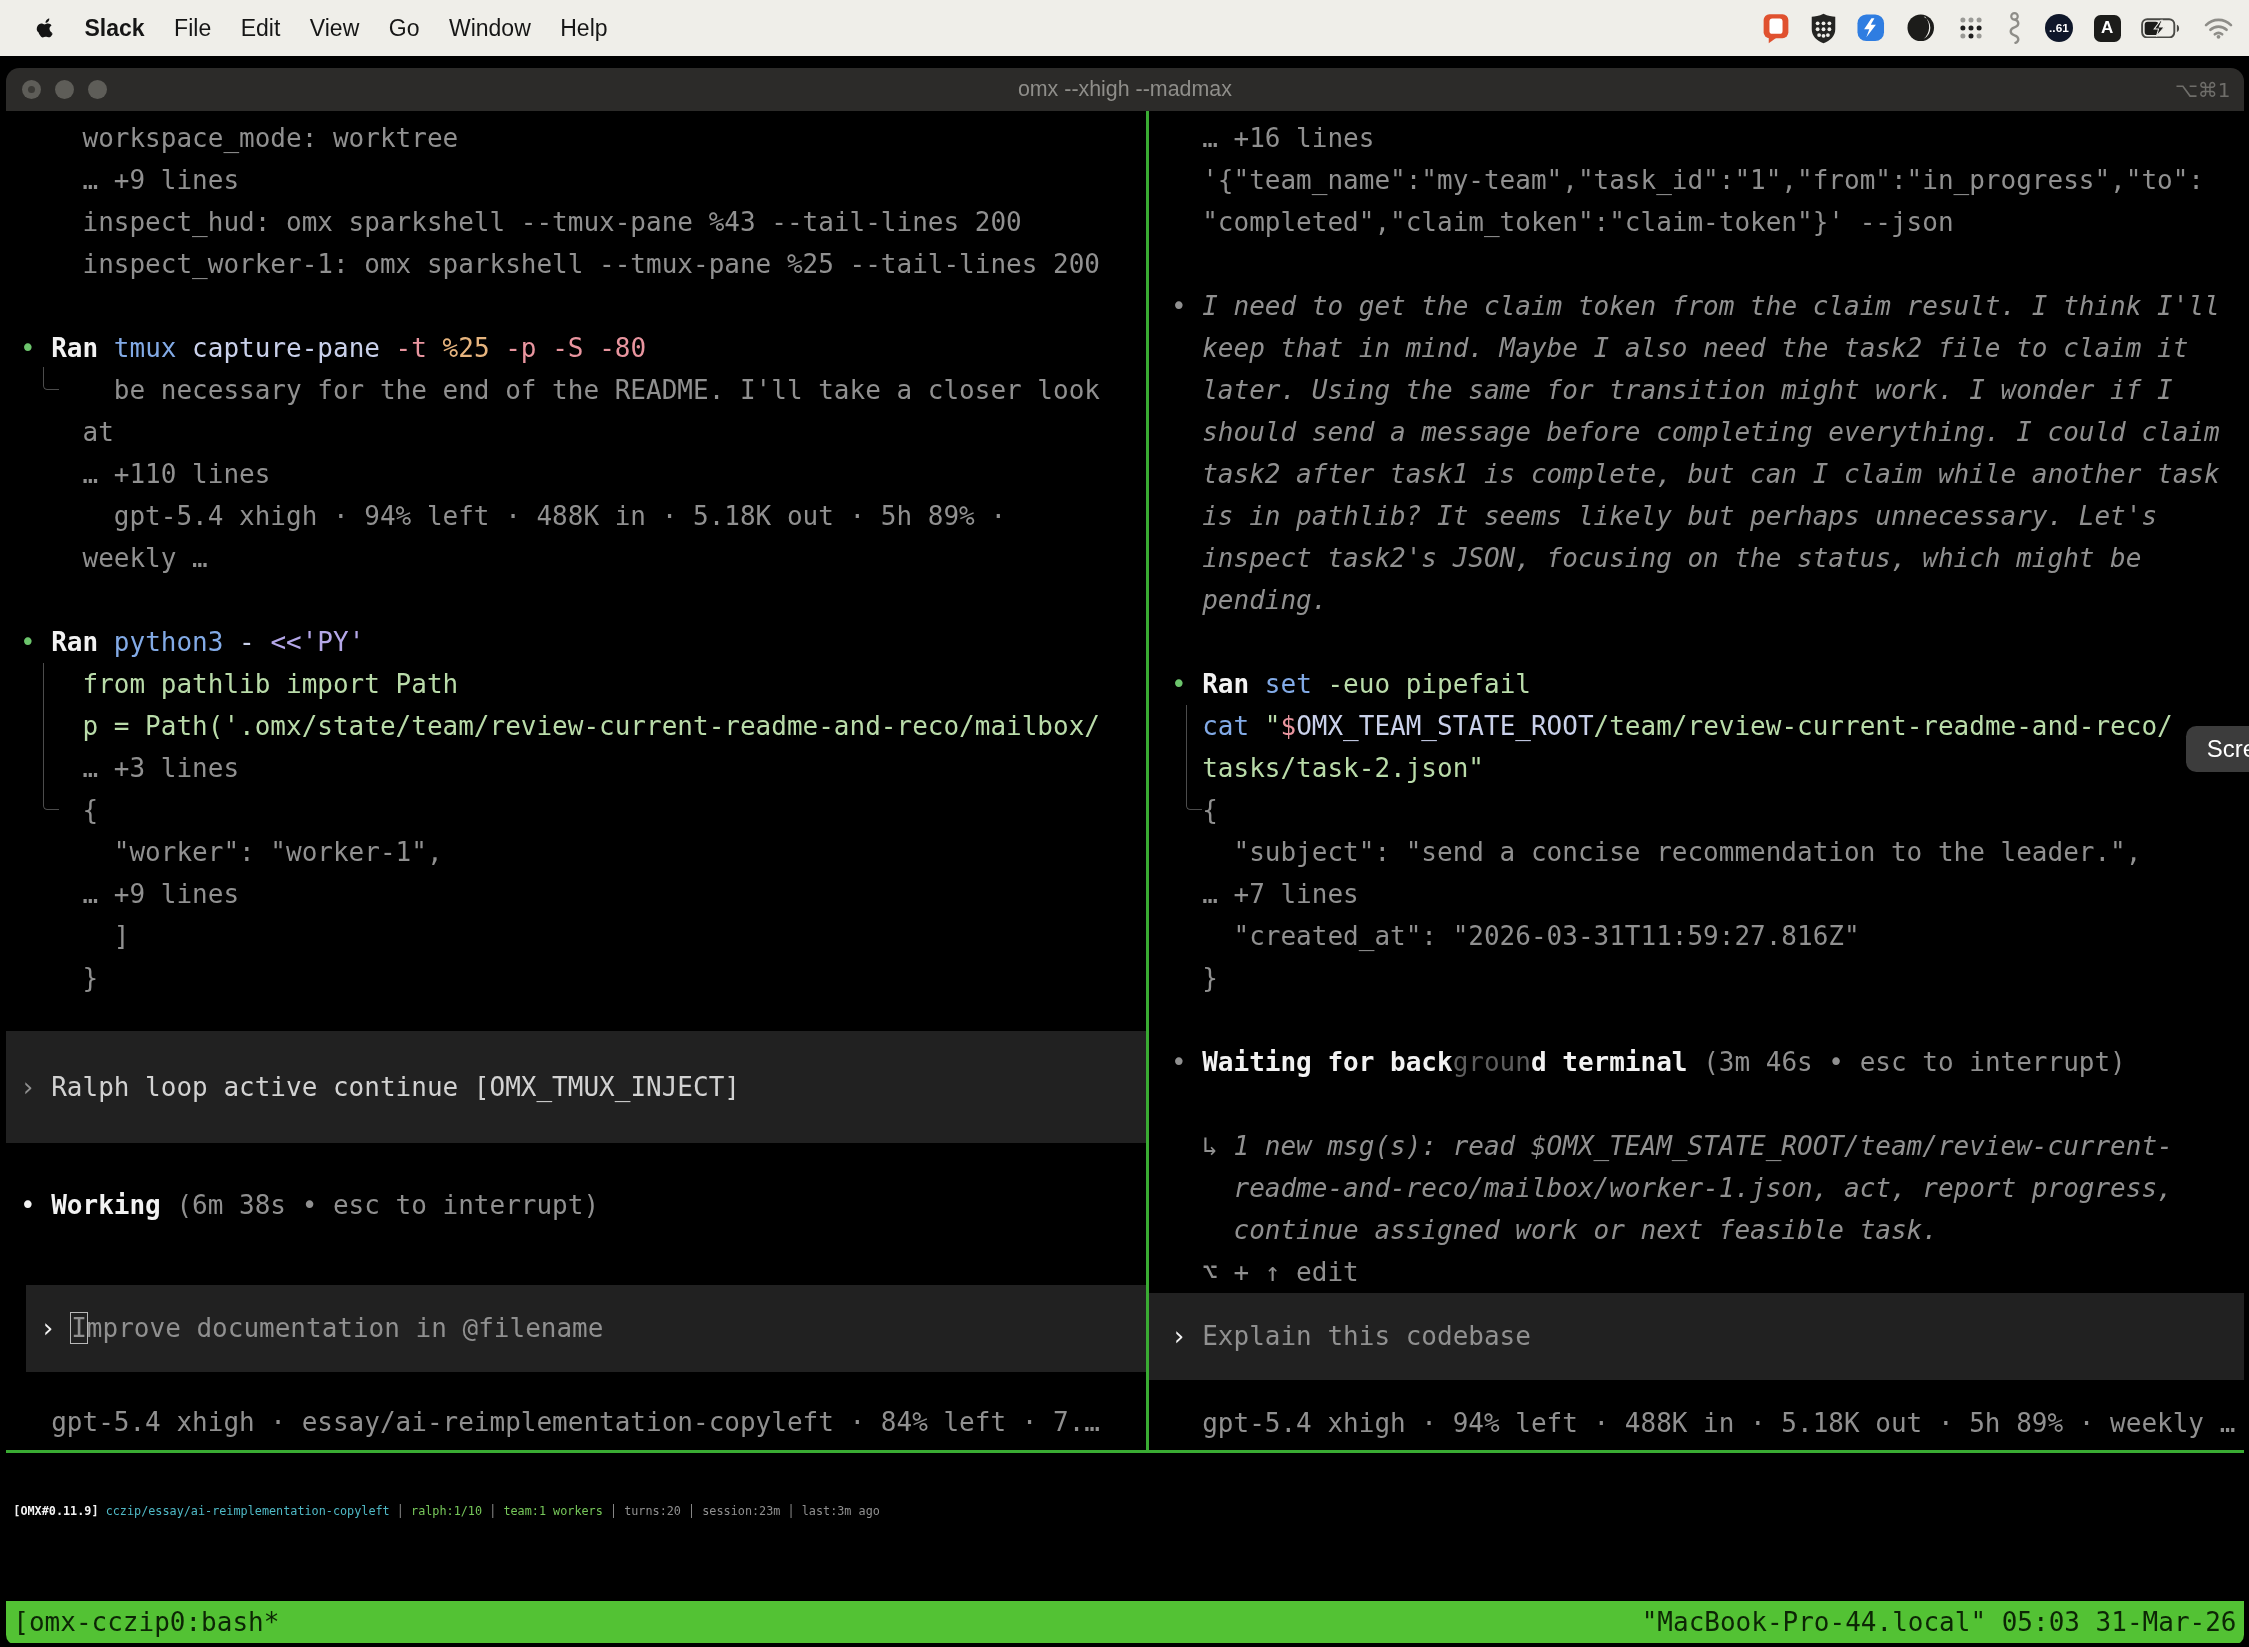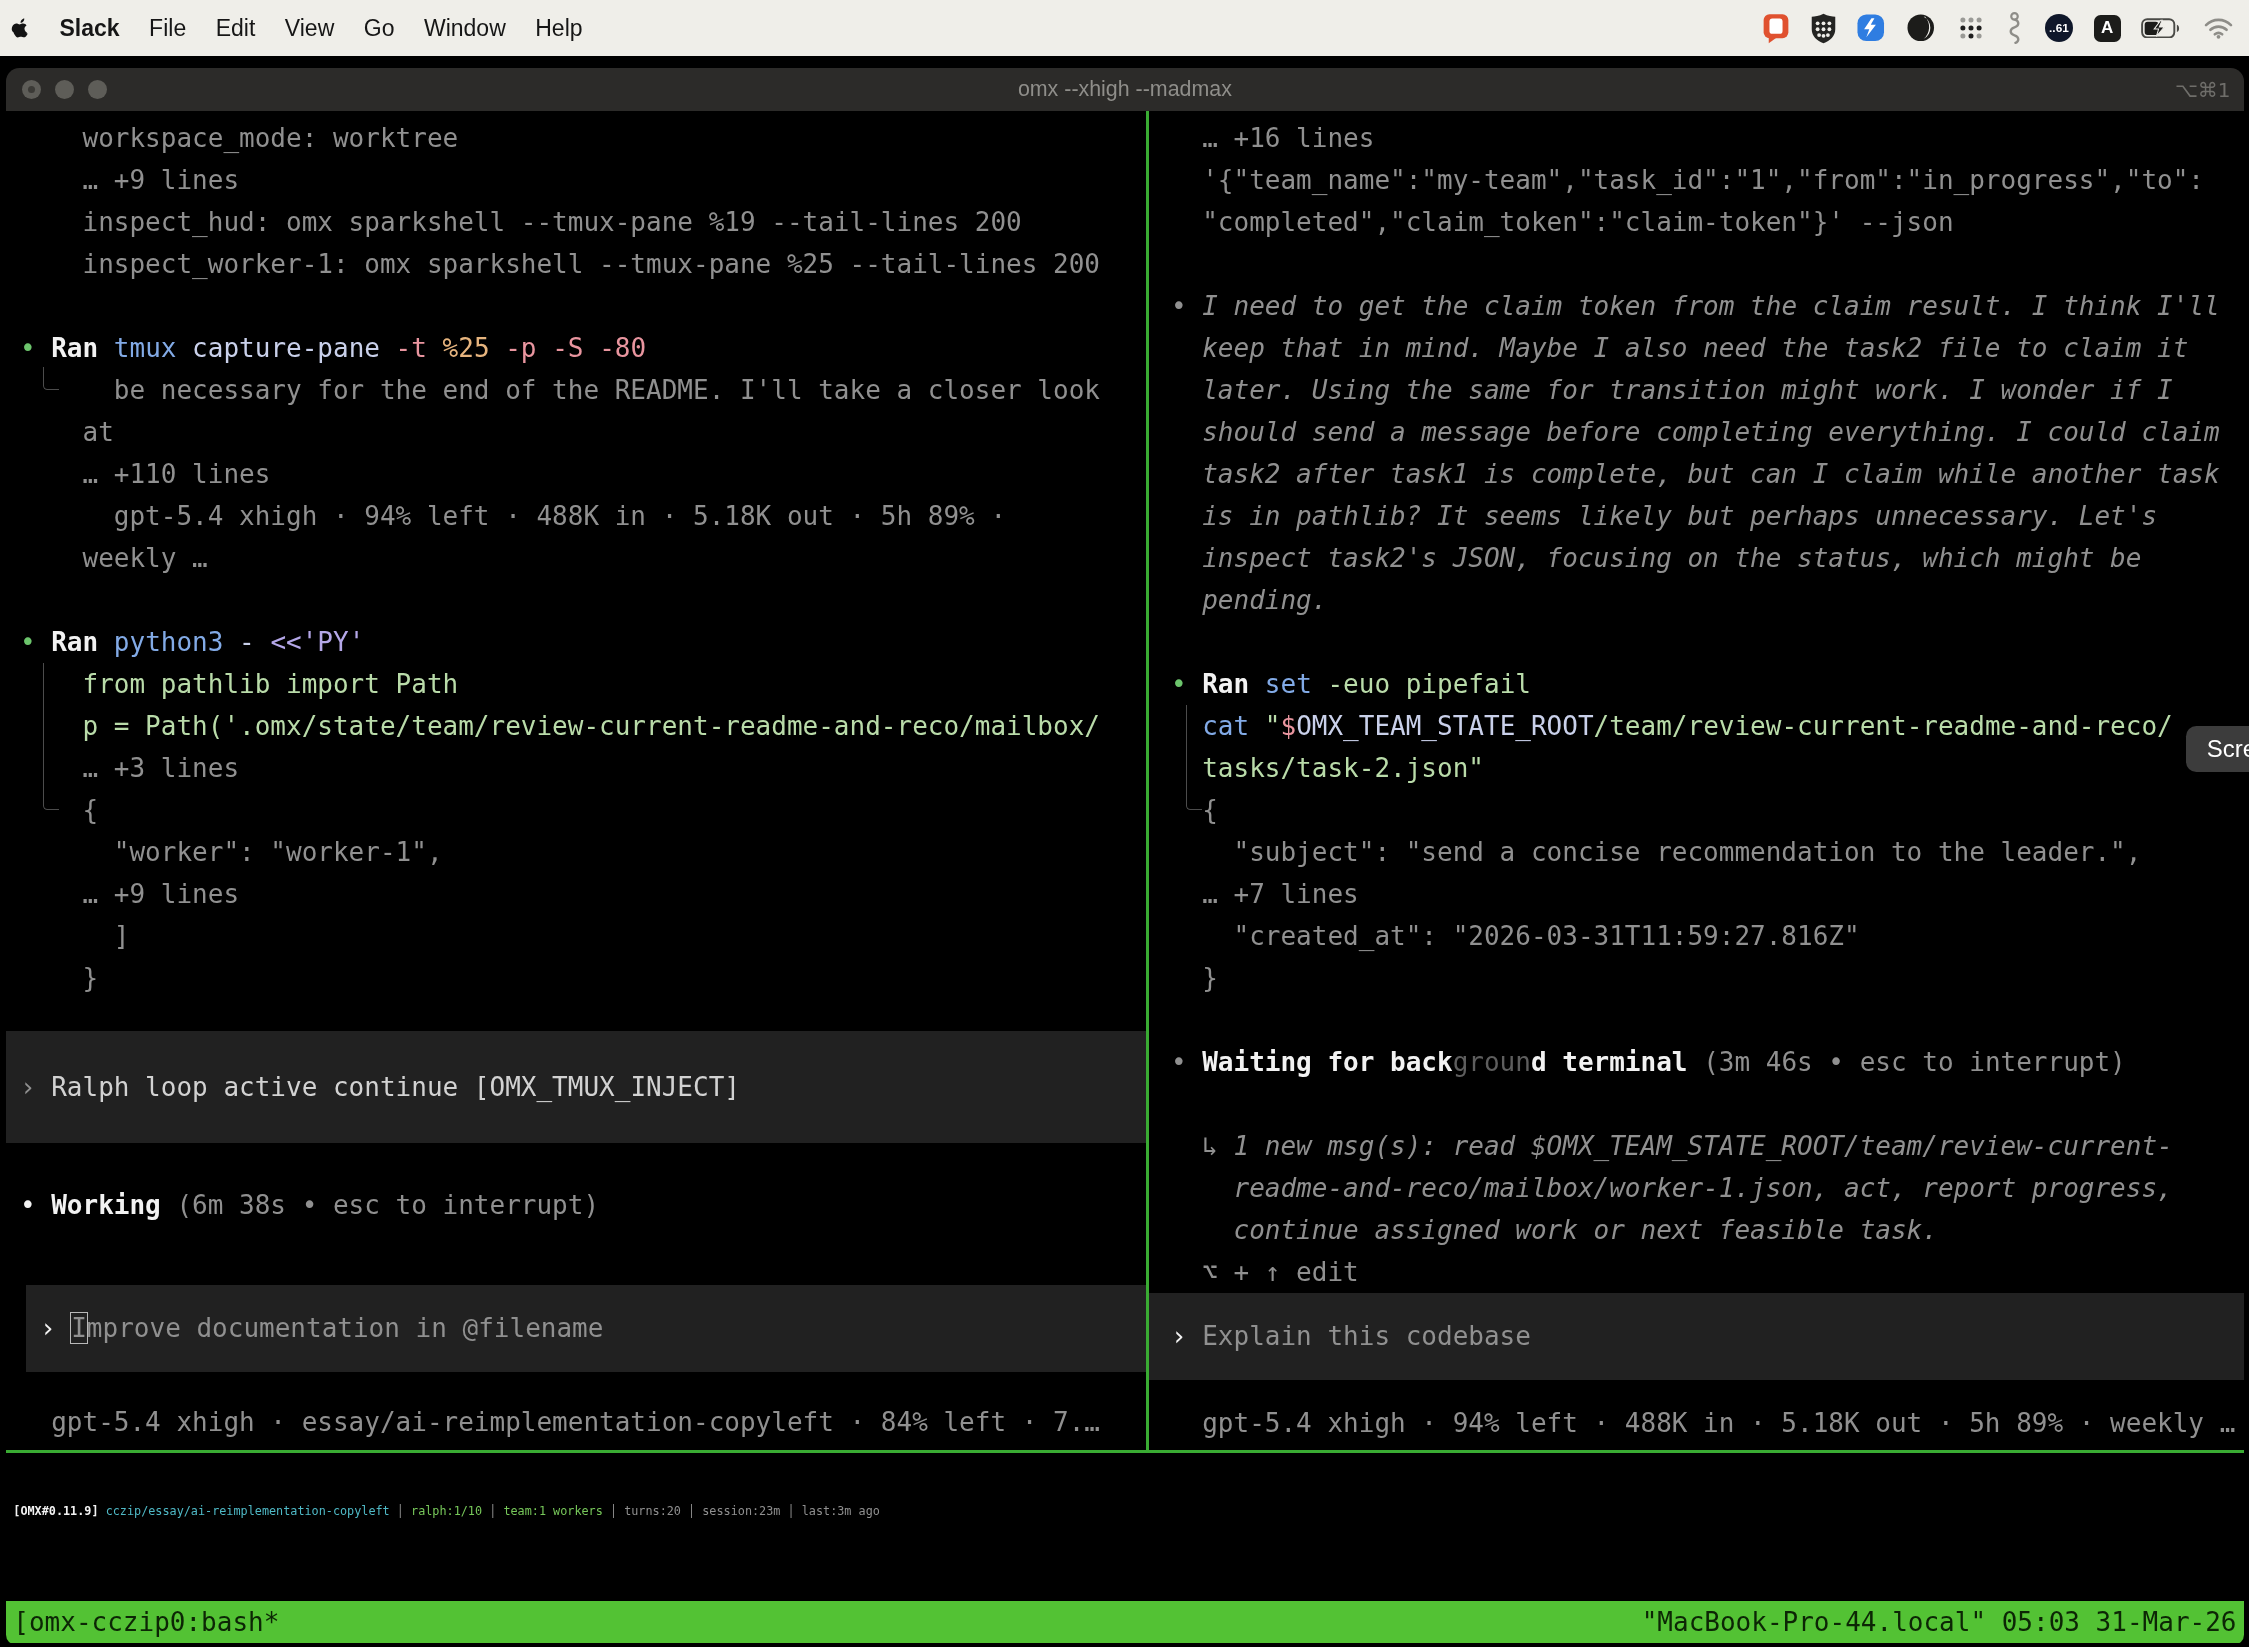--- a/index.html
+++ b/index.html
@@ -10,21 +10,21 @@
     --divider:#3aab33; --tmuxgreen:#53c234; --menubg:#efeee9;
   }
   *{margin:0;padding:0;box-sizing:border-box;}
   html,body{width:2250px;height:1648px;background:#000;overflow:hidden;}
   body{font-family:"DejaVu Sans Mono",monospace;position:relative;}
 
   
   .menubar{position:absolute;top:0;left:0;width:2250px;height:56px;background:var(--menubg);
     display:flex;align-items:center;justify-content:space-between;
     font-family:"Liberation Sans","DejaVu Sans",sans-serif;font-size:23px;color:#161616;}
-  .menubar-left{display:flex;align-items:center;gap:29.5px;padding-left:11px;text-align:center;}
+  .menubar-left{display:flex;align-items:center;gap:29.5px;padding-left:36px;text-align:center;}
   .menubar-right{display:flex;align-items:center;gap:20.7px;padding-right:16px;}
   .app-name{font-weight:bold;}
   .menu-item{white-space:nowrap;}
   .apple-logo{display:flex;align-items:center;}
   .icon{display:flex;align-items:center;justify-content:center;}
   .circle-badge{width:28px;height:28px;border-radius:50%;background:#0f172a;color:#fff;
     display:flex;align-items:center;justify-content:center;font-size:11.8px;font-weight:bold;}
   .kb-badge{width:27px;height:27px;border-radius:6.6px;background:#1c1c1a;color:#fff;
     display:flex;align-items:center;justify-content:center;font-size:17px;font-weight:bold;}
 
@@ -189,21 +189,21 @@
     </div>
     <span class="win-title">omx --xhigh --madmax</span>
     <span class="win-shortcut">⌥⌘1</span>
   </div>
 
   <div class="terminal">
     <div class="panes">
       <div class="pane pane-left">
           <div class="trow"><span class="seg c-dim">    workspace_mode: worktree</span></div>
           <div class="trow"><span class="seg c-dim">    … +9 lines</span></div>
-          <div class="trow"><span class="seg c-dim">    inspect_hud: omx sparkshell --tmux-pane %19 --tail-lines 200</span></div>
+          <div class="trow"><span class="seg c-dim">    inspect_hud: omx sparkshell --tmux-pane %43 --tail-lines 200</span></div>
           <div class="trow"><span class="seg c-dim">    inspect_worker-1: omx sparkshell --tmux-pane %25 --tail-lines 200</span></div>
           <div class="trow"><span class="seg c-dim"></span></div>
           <div class="trow"><span class="seg c-gbullet">• </span><span class="seg c-boldwhite">Ran </span><span class="seg c-blue">tmux </span><span class="seg c-lav">capture-pane </span><span class="seg c-pink">-t </span><span class="seg c-orange">%25 </span><span class="seg c-pink">-p </span><span class="seg c-pink">-S </span><span class="seg c-pink">-80</span></div>
           <div class="trow"><span class="conn-corner"></span><span class="seg c-dim">      be necessary for the end of the README. I'll take a closer look</span></div>
           <div class="trow"><span class="seg c-dim">    at</span></div>
           <div class="trow"><span class="seg c-dim">    … +110 lines</span></div>
           <div class="trow"><span class="seg c-dim">      gpt-5.4 xhigh · 94% left · 488K in · 5.18K out · 5h 89% ·</span></div>
           <div class="trow"><span class="seg c-dim">    weekly …</span></div>
           <div class="trow"><span class="seg c-dim"></span></div>
           <div class="trow"><span class="seg c-gbullet">• </span><span class="seg c-boldwhite">Ran </span><span class="seg c-blue">python3 </span><span class="seg c-lav">- </span><span class="seg c-purple">&lt;&lt;'PY'</span></div>

